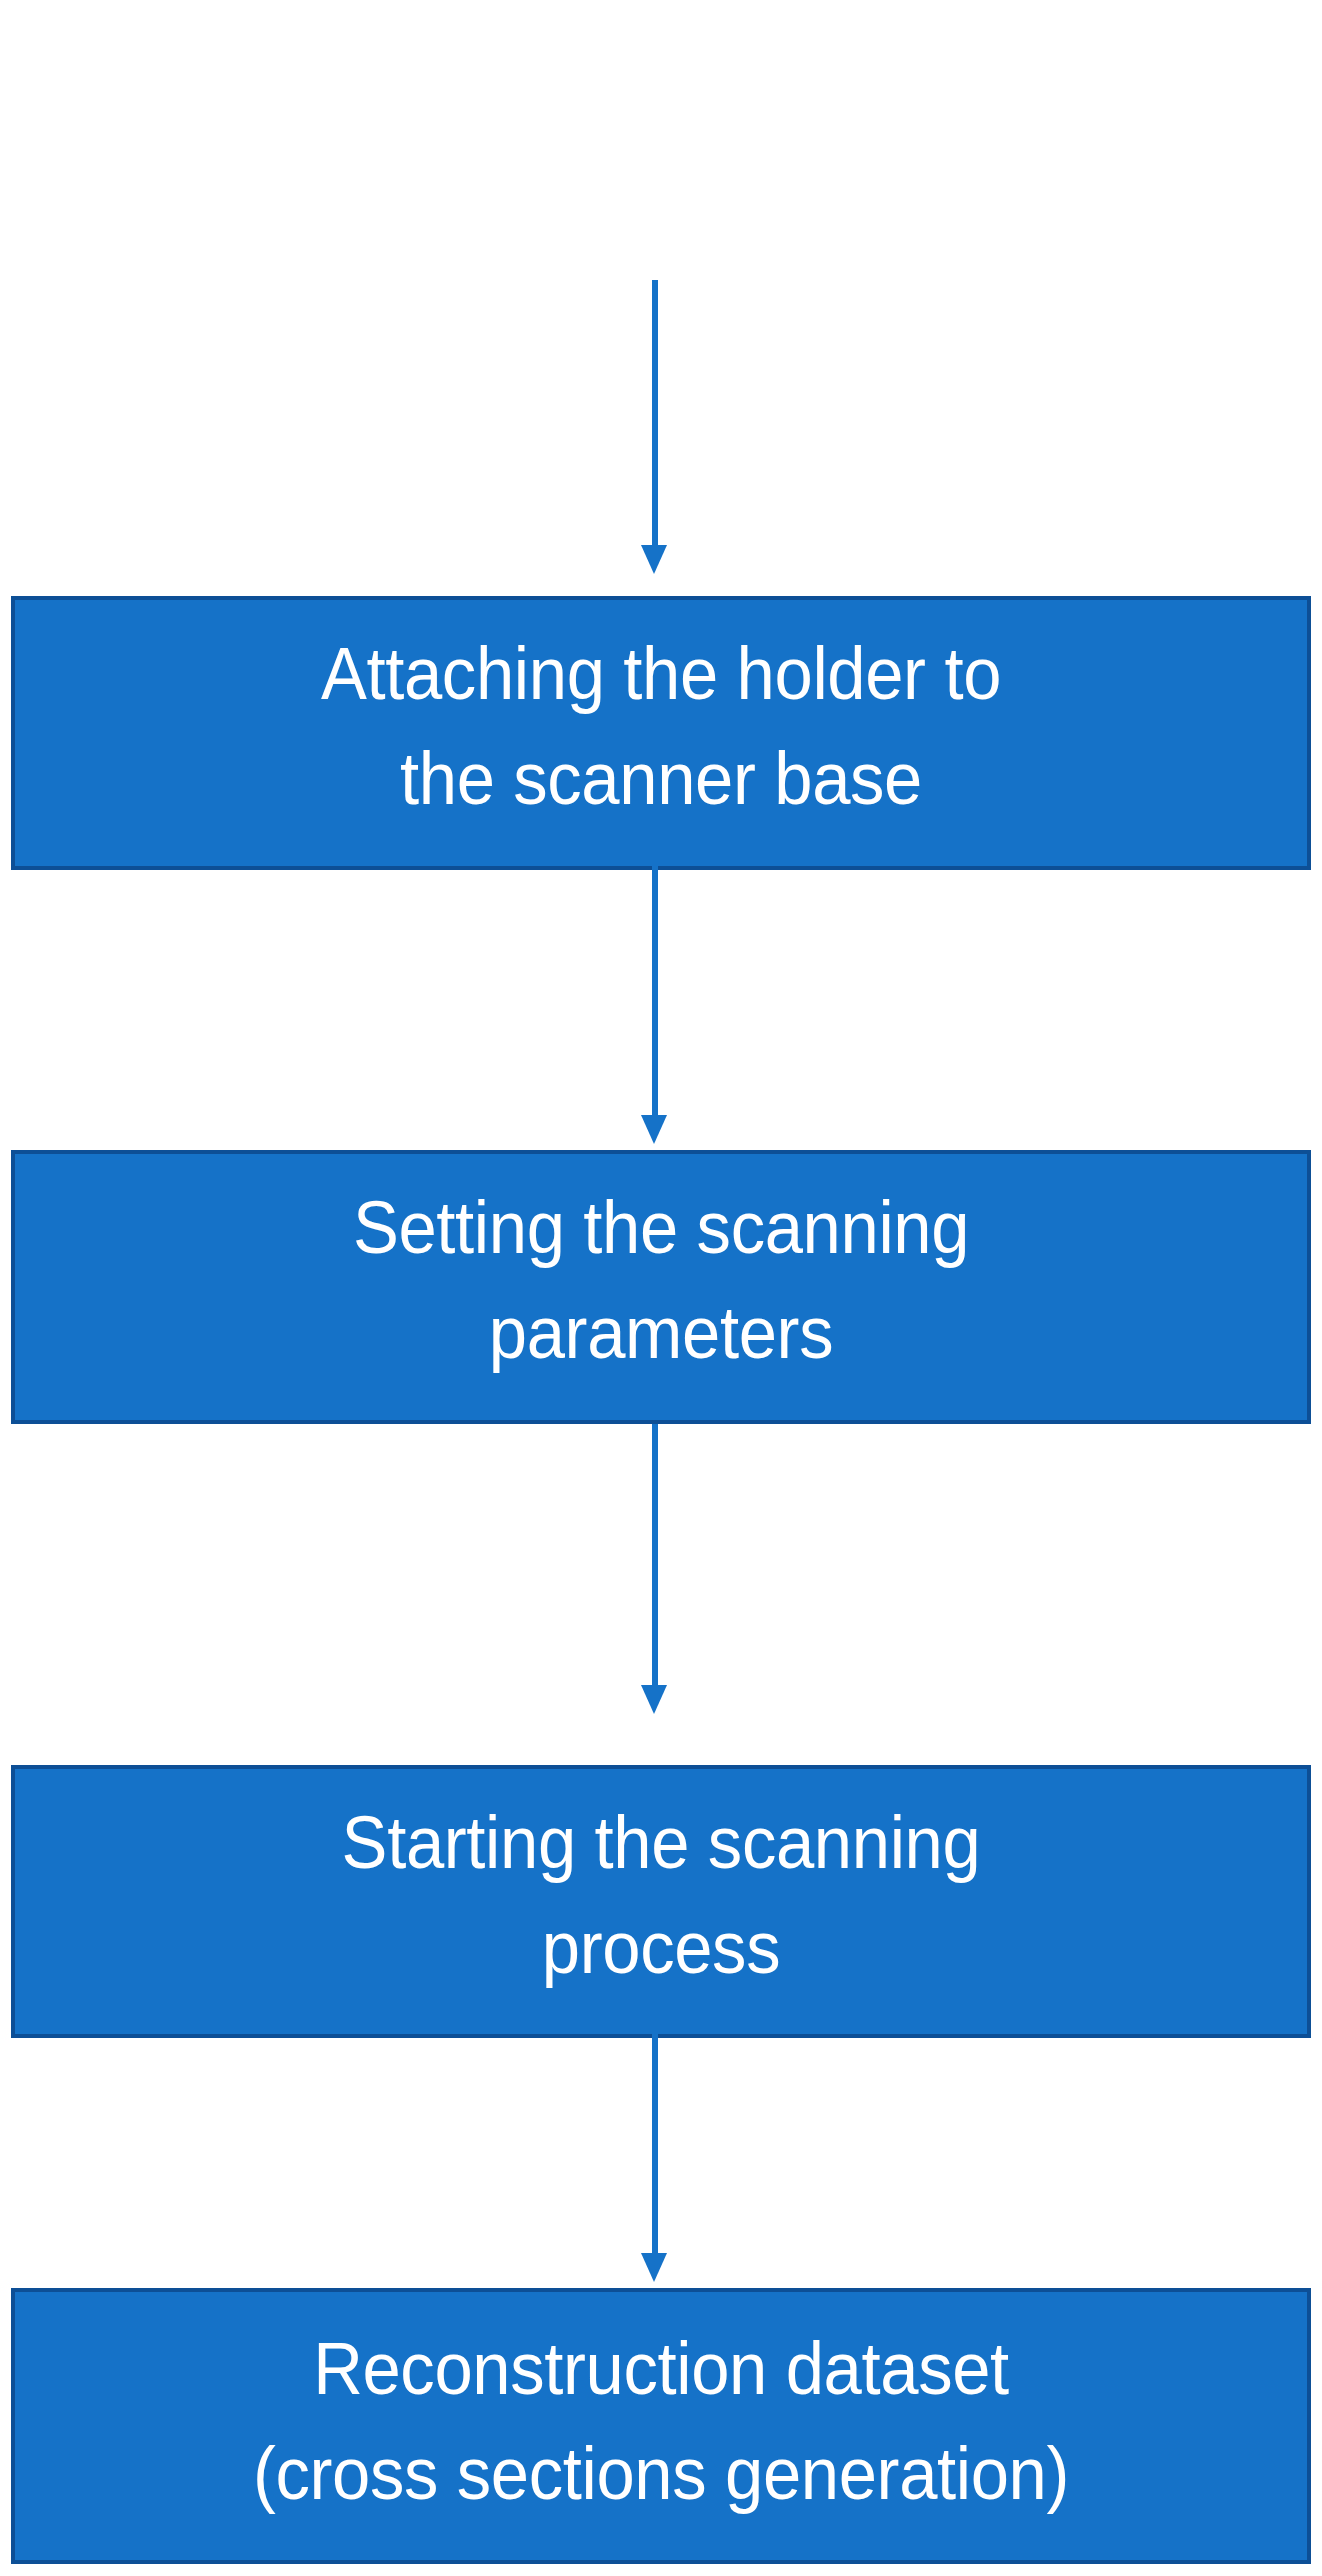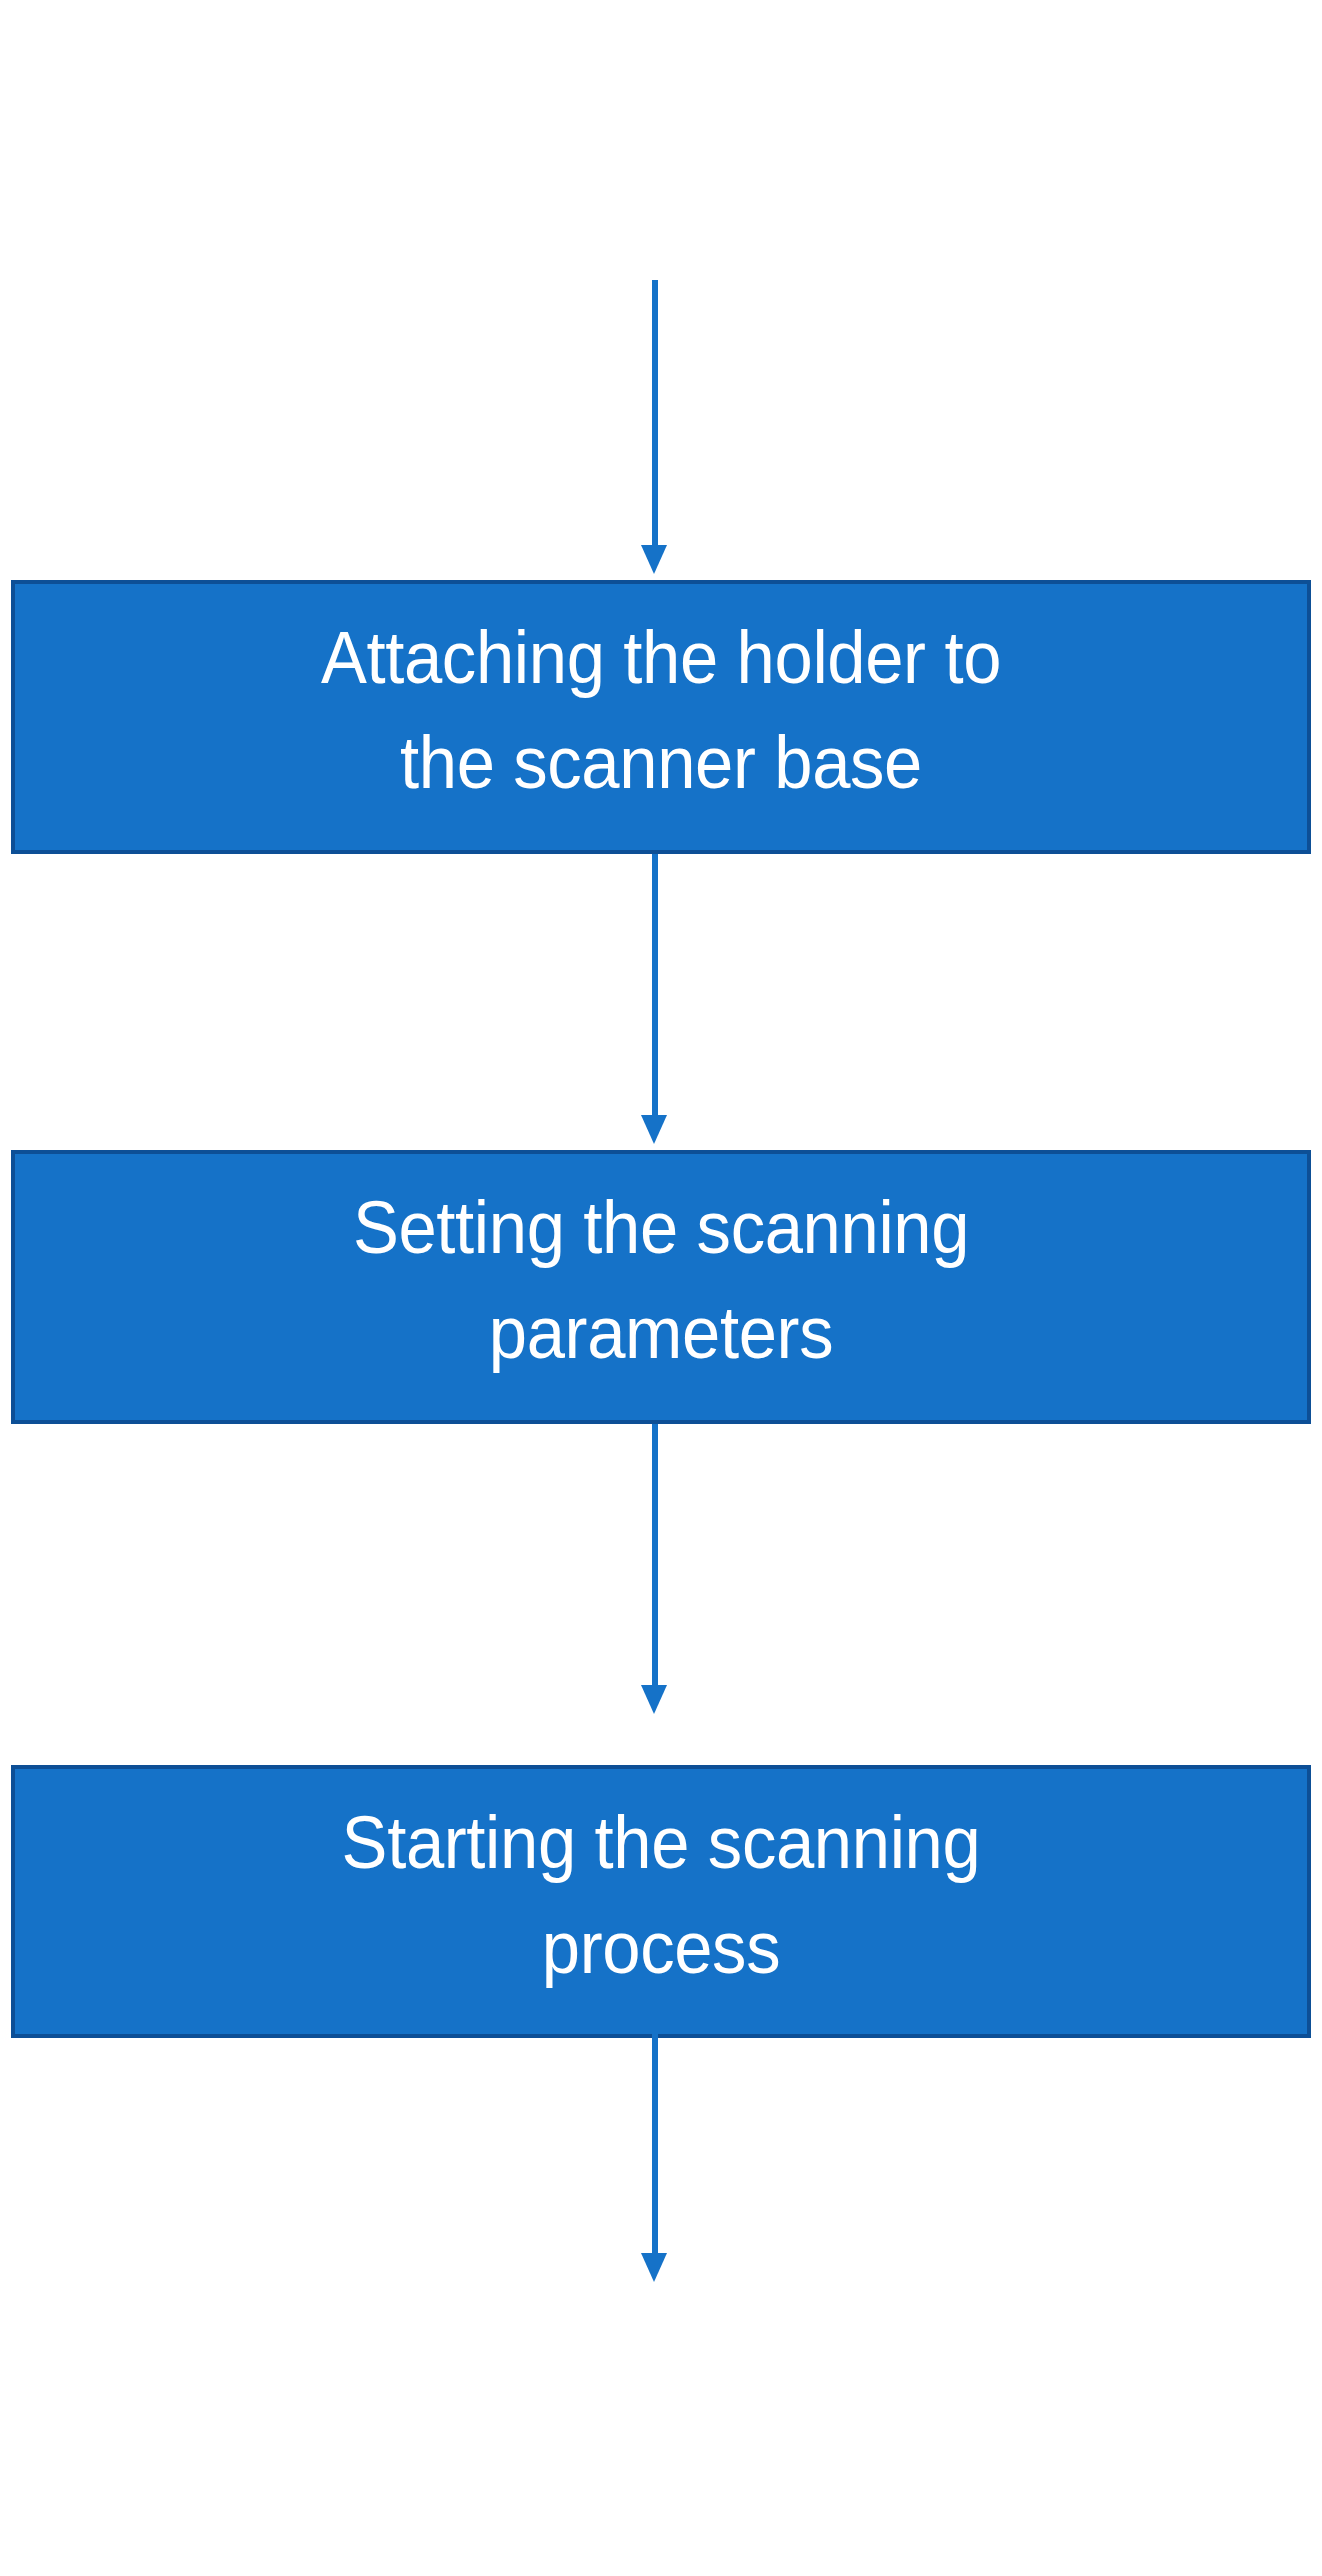--- a/index.html
+++ b/index.html
@@ -37,21 +37,21 @@
     font-weight: 400;
     letter-spacing: -0.4px;
     color: #FFFFFF;
     white-space: pre-line;
     font-family: "Liberation Sans", "DejaVu Sans", sans-serif;
     transform: scaleX(0.93);
     transform-origin: center center;
   }
   
   #node-1 { top: 11.2px;   height: 268px; padding-top: 17.7px; }
-  #node-2 { top: 580px;  height: 274px; padding-top: 21px; }
+  #node-2 { top: 596px;  height: 274px; padding-top: 21px; }
   #node-3 { top: 1150px; height: 274px; padding-top: 21px; }
   #node-4 { top: 1721px; height: 273px; padding-top: 21px; margin-top: 44px; }
   #node-5 { top: 2288px; height: 276px; padding-top: 24px; }
 
   .connector {
     position: absolute;
     left: 0;
     width: 1322px;
   }
   .connector .shaft {
@@ -124,15 +124,19 @@
   <div class="node" id="node-4">
     <span class="node-label">Starting the scanning
 process</span>
   </div>
 
   <div class="connector" id="connector-4">
     <div class="shaft"></div>
     <div class="head"></div>
   </div>
 
+  <div class="node" id="node-5">
+    <span class="node-label">Reconstruction dataset
+(cross sections generation)</span>
+  </div>
 
 </div>
 
 
 </body></html>

